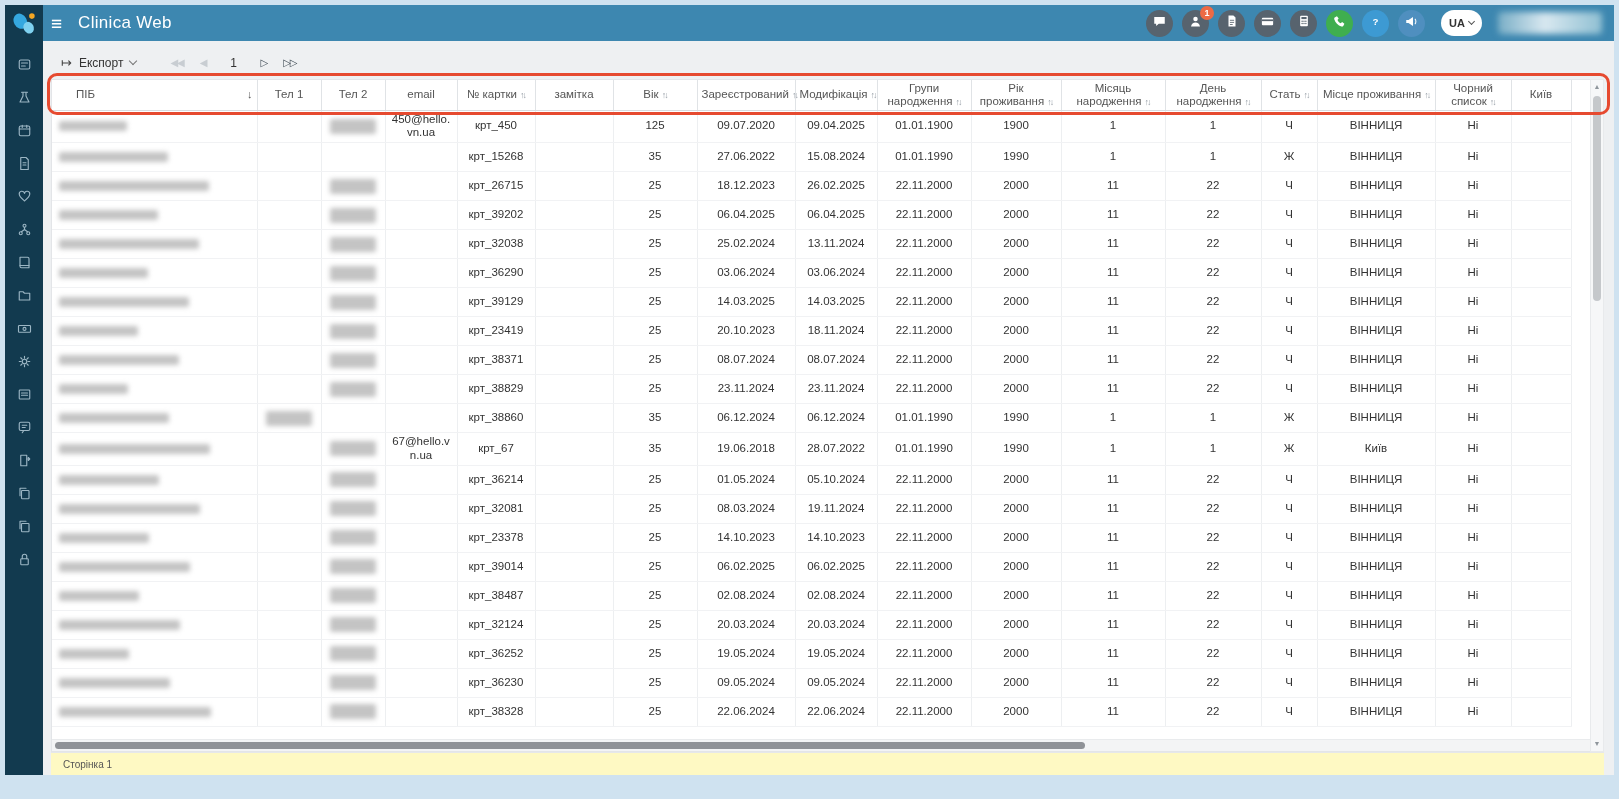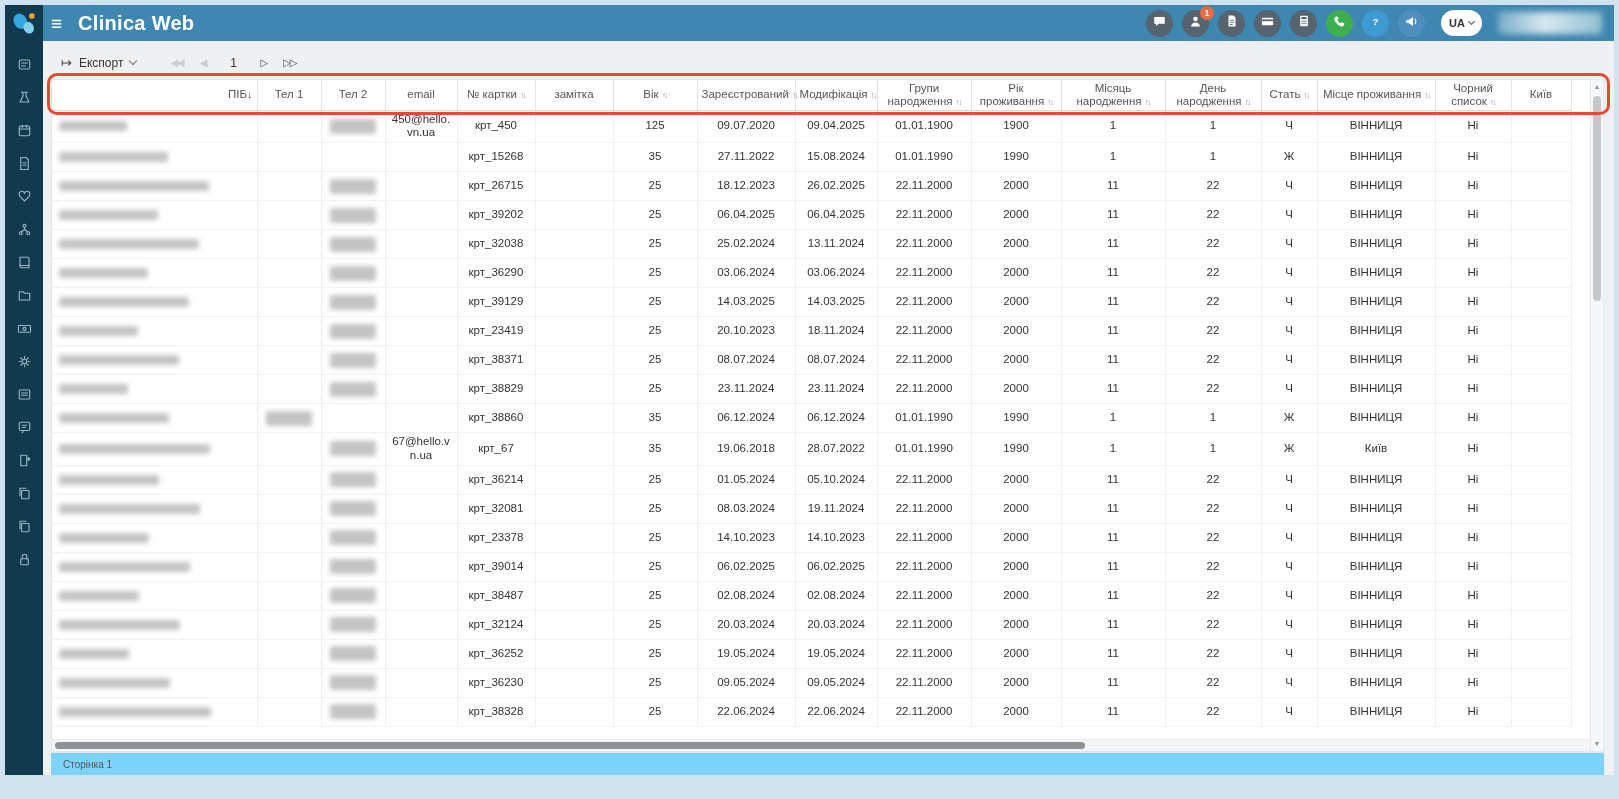--- a/index.html
+++ b/index.html
@@ -7,21 +7,21 @@
   body{background:#cfe2f0;font-family:"Liberation Sans",sans-serif;position:relative}
   .frame{position:absolute;top:5px;left:5px;right:5px;bottom:24px;display:flex;background:#eef0f2}
   
   .sidebar{width:38px;background:#123a4f;display:flex;flex-direction:column;align-items:center;padding-top:5px;flex:none}
   .logo{width:28px;height:28px;margin-bottom:12px;display:flex;align-items:center;justify-content:center}
   .side-item{width:38px;height:33px;display:flex;align-items:center;justify-content:center;cursor:pointer}
   
   .main-col{flex:1;display:flex;flex-direction:column;min-width:0}
   .topbar{height:36px;background:#3d87b0;display:flex;align-items:center;color:#fff;padding:0 12px 0 8px;gap:16px;flex:none}
   .hamburger{font-size:19px;cursor:pointer;line-height:1}
-  .title{font-size:20px;font-weight:bold;letter-spacing:.3px}
+  .title{font-size:17px;font-weight:normal;letter-spacing:.3px}
   .top-actions{margin-left:auto;display:flex;align-items:center;gap:9px}
   .act{width:27px;height:27px;border-radius:50%;display:flex;align-items:center;justify-content:center;position:relative;cursor:pointer;flex:none}
   .act.dark{background:#57636e}
   .act.green{background:#3fae4f}
   .act.blue{background:#3d9ad3}
   .act.steel{background:#4f8fbf}
   .badge{position:absolute;top:-4px;right:-5px;background:#ed6a45;color:#fff;font-size:9px;min-width:14px;height:14px;border-radius:7px;display:flex;align-items:center;justify-content:center;font-weight:bold}
   .lang{background:#fff;border-radius:14px;height:26px;padding:0 8px;display:flex;align-items:center;gap:4px;color:#333;font-size:11px;font-weight:bold;cursor:pointer}
   .lang .chev{width:5px;height:5px;border-right:1.5px solid #555;border-bottom:1.5px solid #555;transform:rotate(45deg);margin-top:-3px}
   .user-redact{width:104px;height:22px;border-radius:4px;background:linear-gradient(90deg,#79aec6,#d8e8f0 45%,#8fbfd2);filter:blur(3px)}
@@ -38,34 +38,34 @@
   .pg{cursor:pointer;font-size:10px;letter-spacing:-1px;user-select:none}
   .pg.disabled{color:#c8cdd2}
   .pg.on{color:#3e4a54}
   .pagenum{min-width:22px;text-align:center;color:#333;font-size:12px}
   
   .table-zone{position:relative;flex:1;min-height:0;display:flex}
   .annotation{position:absolute;left:-4px;right:-6px;top:-6px;height:42px;border:3px solid #e64a30;border-radius:10px;pointer-events:none;z-index:6}
   .table-wrap{flex:1;background:#fff;overflow:hidden;position:relative;border:1px solid #e3e5e8;border-right:none}
   table{border-collapse:collapse;table-layout:fixed;width:1519px;font-size:11.5px;color:#333}
   th{height:30px;font-weight:normal;color:#555;border-right:1px solid #e0e3e6;border-bottom:1px solid #d8dbdf;background:#fff;padding:1px 4px;font-size:11.5px;line-height:1.15;text-align:center;vertical-align:middle}
-  th.left{text-align:right;padding-left:18px}
+  th.left{text-align:left;padding-left:24px}
   td{height:29px;border-right:1px solid #edeff1;border-bottom:1px solid #f1f2f4;text-align:center;padding:2px 4px;overflow:hidden;line-height:1.2;vertical-align:middle}
   td.left{text-align:left;padding-left:7px}
   td.email{word-break:break-all}
   .sort{font-size:9px;color:#98a0a8;letter-spacing:-2px;margin-left:3px;white-space:nowrap;cursor:pointer}
   th .sort-down{font-size:11px;color:#555;float:right;cursor:pointer}
   .redact{display:inline-block;background:#c4c4c4;border-radius:2px;filter:blur(2.5px);vertical-align:middle}
   
   .vscroll{width:14px;background:#f6f7f8;border:1px solid #e8eaec;position:relative;flex:none}
   .varrow{position:absolute;left:0;width:100%;text-align:center;font-size:7px;color:#8f969c;line-height:12px;cursor:pointer}
   .vthumb{position:absolute;top:16px;left:2px;width:8px;height:205px;background:#c5c8cb;border-radius:4px;cursor:pointer}
   .hscroll{position:absolute;left:0;right:0;bottom:0;height:12px;background:#f3f4f5;border-top:1px solid #e9ebed}
   .hthumb{position:absolute;left:3px;top:2px;height:7px;width:67%;background:#8f9297;border-radius:4px;cursor:pointer}
-  .statusbar{height:23px;background:#7dd3fc;border-top:1px solid #e6e8ea;font-size:10px;color:#555;display:flex;align-items:center;padding:0 12px;flex:none}
+  .statusbar{height:23px;background:#fef9c3;border-top:1px solid #e6e8ea;font-size:10px;color:#555;display:flex;align-items:center;padding:0 12px;flex:none}
 </style>
 </head>
 <body>
 
 <div class="frame">
 
   <aside class="sidebar">
     <div class="logo">
       <svg viewBox="0 0 28 28" width="26" height="26">
         <ellipse cx="10" cy="11" rx="7" ry="8.5" fill="#35a8e0" transform="rotate(-28 10 11)"></ellipse>
@@ -321,21 +321,21 @@
                   <td></td>
                 </tr>
                 <tr>
                   <td class="left"><span class="redact" style="width: 109px; height: 10px;"></span></td>
                   <td></td>
                   <td></td>
                   <td class="email"></td>
                   <td>крт_15268</td>
                   <td></td>
                   <td>35</td>
-                  <td>27.11.2022</td>
+                  <td>27.06.2022</td>
                   <td>15.08.2024</td>
                   <td>01.01.1990</td>
                   <td>1990</td>
                   <td>1</td>
                   <td>1</td>
                   <td>Ж</td>
                   <td>ВІННИЦЯ</td>
                   <td>Ні</td>
                   <td></td>
                 </tr>

